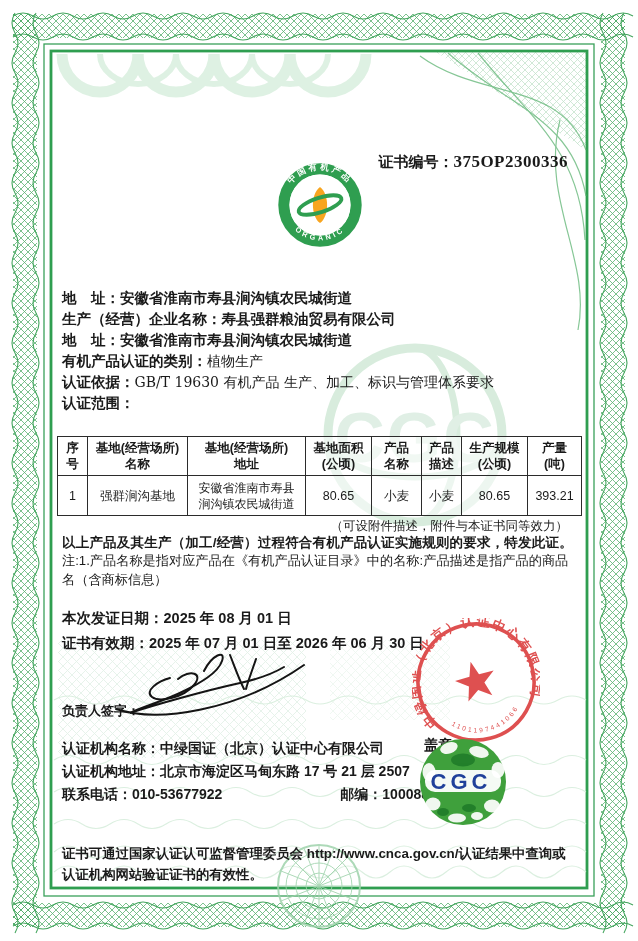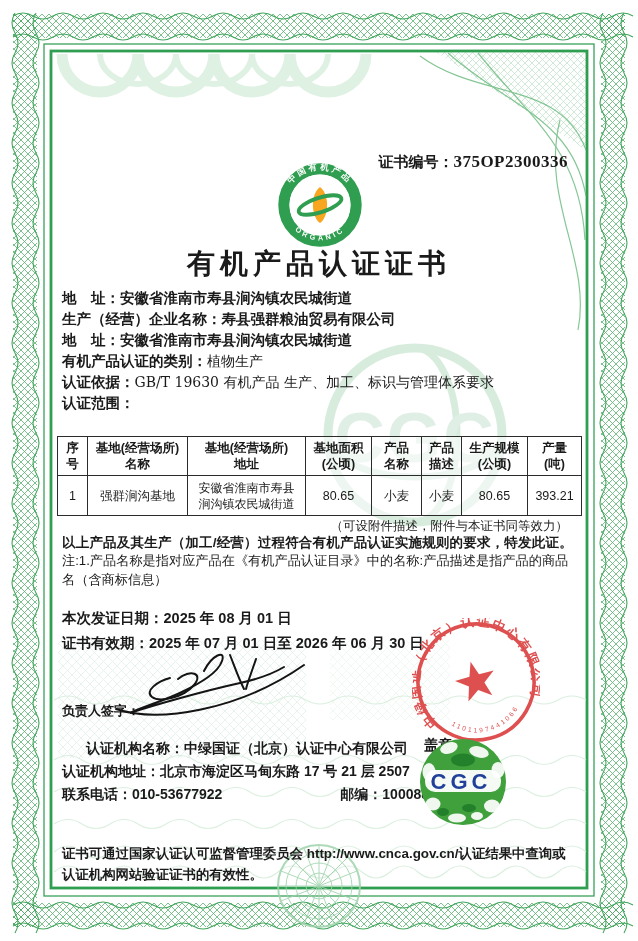--- a/index.html
+++ b/index.html
@@ -47,21 +47,21 @@
   .note { top:552px; left:62px; width:518px; font-size:13.2px; line-height:18.5px; }
 
   .date-line { left:62px; font-size:14.5px; font-weight:bold; white-space:nowrap; }
   .d1 { top:584px; } .d2 { top:609px; } .d3 { top:634px; }
 
   .sign-label { top:702px; left:62px; font-size:13px; font-weight:bold; }
   .seal-label { top:736px; left:424px; font-size:14.5px; font-weight:bold; }
   .signature { top:645px; left:108px; width:210px; height:92px; z-index:3; }
 
   .org-block { left:62px; font-size:14px; font-weight:bold; white-space:nowrap; }
-  .o1 { top:740px;margin-left:24px; } .o2 { top:763px; } .o3 { top:786px; } .o4 { top:812px; }
+  .o1 { top:740px; } .o2 { top:763px; } .o3 { top:786px; } .o4 { top:812px; }
   .zip { margin-left:118px; }
 
   .footer { top:843px; left:62px; width:520px; font-size:13.4px; font-weight:bold;
             line-height:21px; }
 
   .seal { top:618px; left:412px; width:128px; height:128px; z-index:4; opacity:.93; }
   .cgc  { top:736px; left:417px; width:92px; height:92px; z-index:4; }
 </style>
 </head>
 <body>
@@ -157,21 +157,20 @@
     <text font-size="10" font-weight="bold" fill="#ffffff" letter-spacing="3">
       <textPath href="#arcTop" startOffset="50%" text-anchor="middle">中国有机产品</textPath>
     </text>
     <text font-size="8.5" font-weight="bold" fill="#ffffff" letter-spacing="3.5">
       <textPath href="#arcBot" startOffset="50%" text-anchor="middle">ORGANIC</textPath>
     </text>
     <path d="M0,-21 C11,-13 11,13 0,21 C-11,13 -11,-13 0,-21" fill="#f8a51f"></path>
     <ellipse rx="26" ry="8.5" fill="none" stroke="#2f9e50" stroke-width="4.5" transform="rotate(-18)"></ellipse>
   </svg>
 
-  <div class="abs title">有机产品认证证书</div>
 
   <div class="abs fields">
     <div class="field"><span class="lbl">地　址：</span><span class="val">安徽省淮南市寿县涧沟镇农民城街道</span></div>
     <div class="field"><span class="lbl">生产（经营）企业名称：</span><span class="val">寿县强群粮油贸易有限公司</span></div>
     <div class="field"><span class="lbl">地　址：</span><span class="val">安徽省淮南市寿县涧沟镇农民城街道</span></div>
     <div class="field"><span class="lbl">有机产品认证的类别：</span><span class="val kai">植物生产</span></div>
     <div class="field"><span class="lbl">认证依据：</span><span class="val kai">GB/T 19630 有机产品 生产、加工、标识与管理体系要求</span></div>
     <div class="field"><span class="lbl">认证范围：</span><span class="val"></span></div>
   </div>
 

